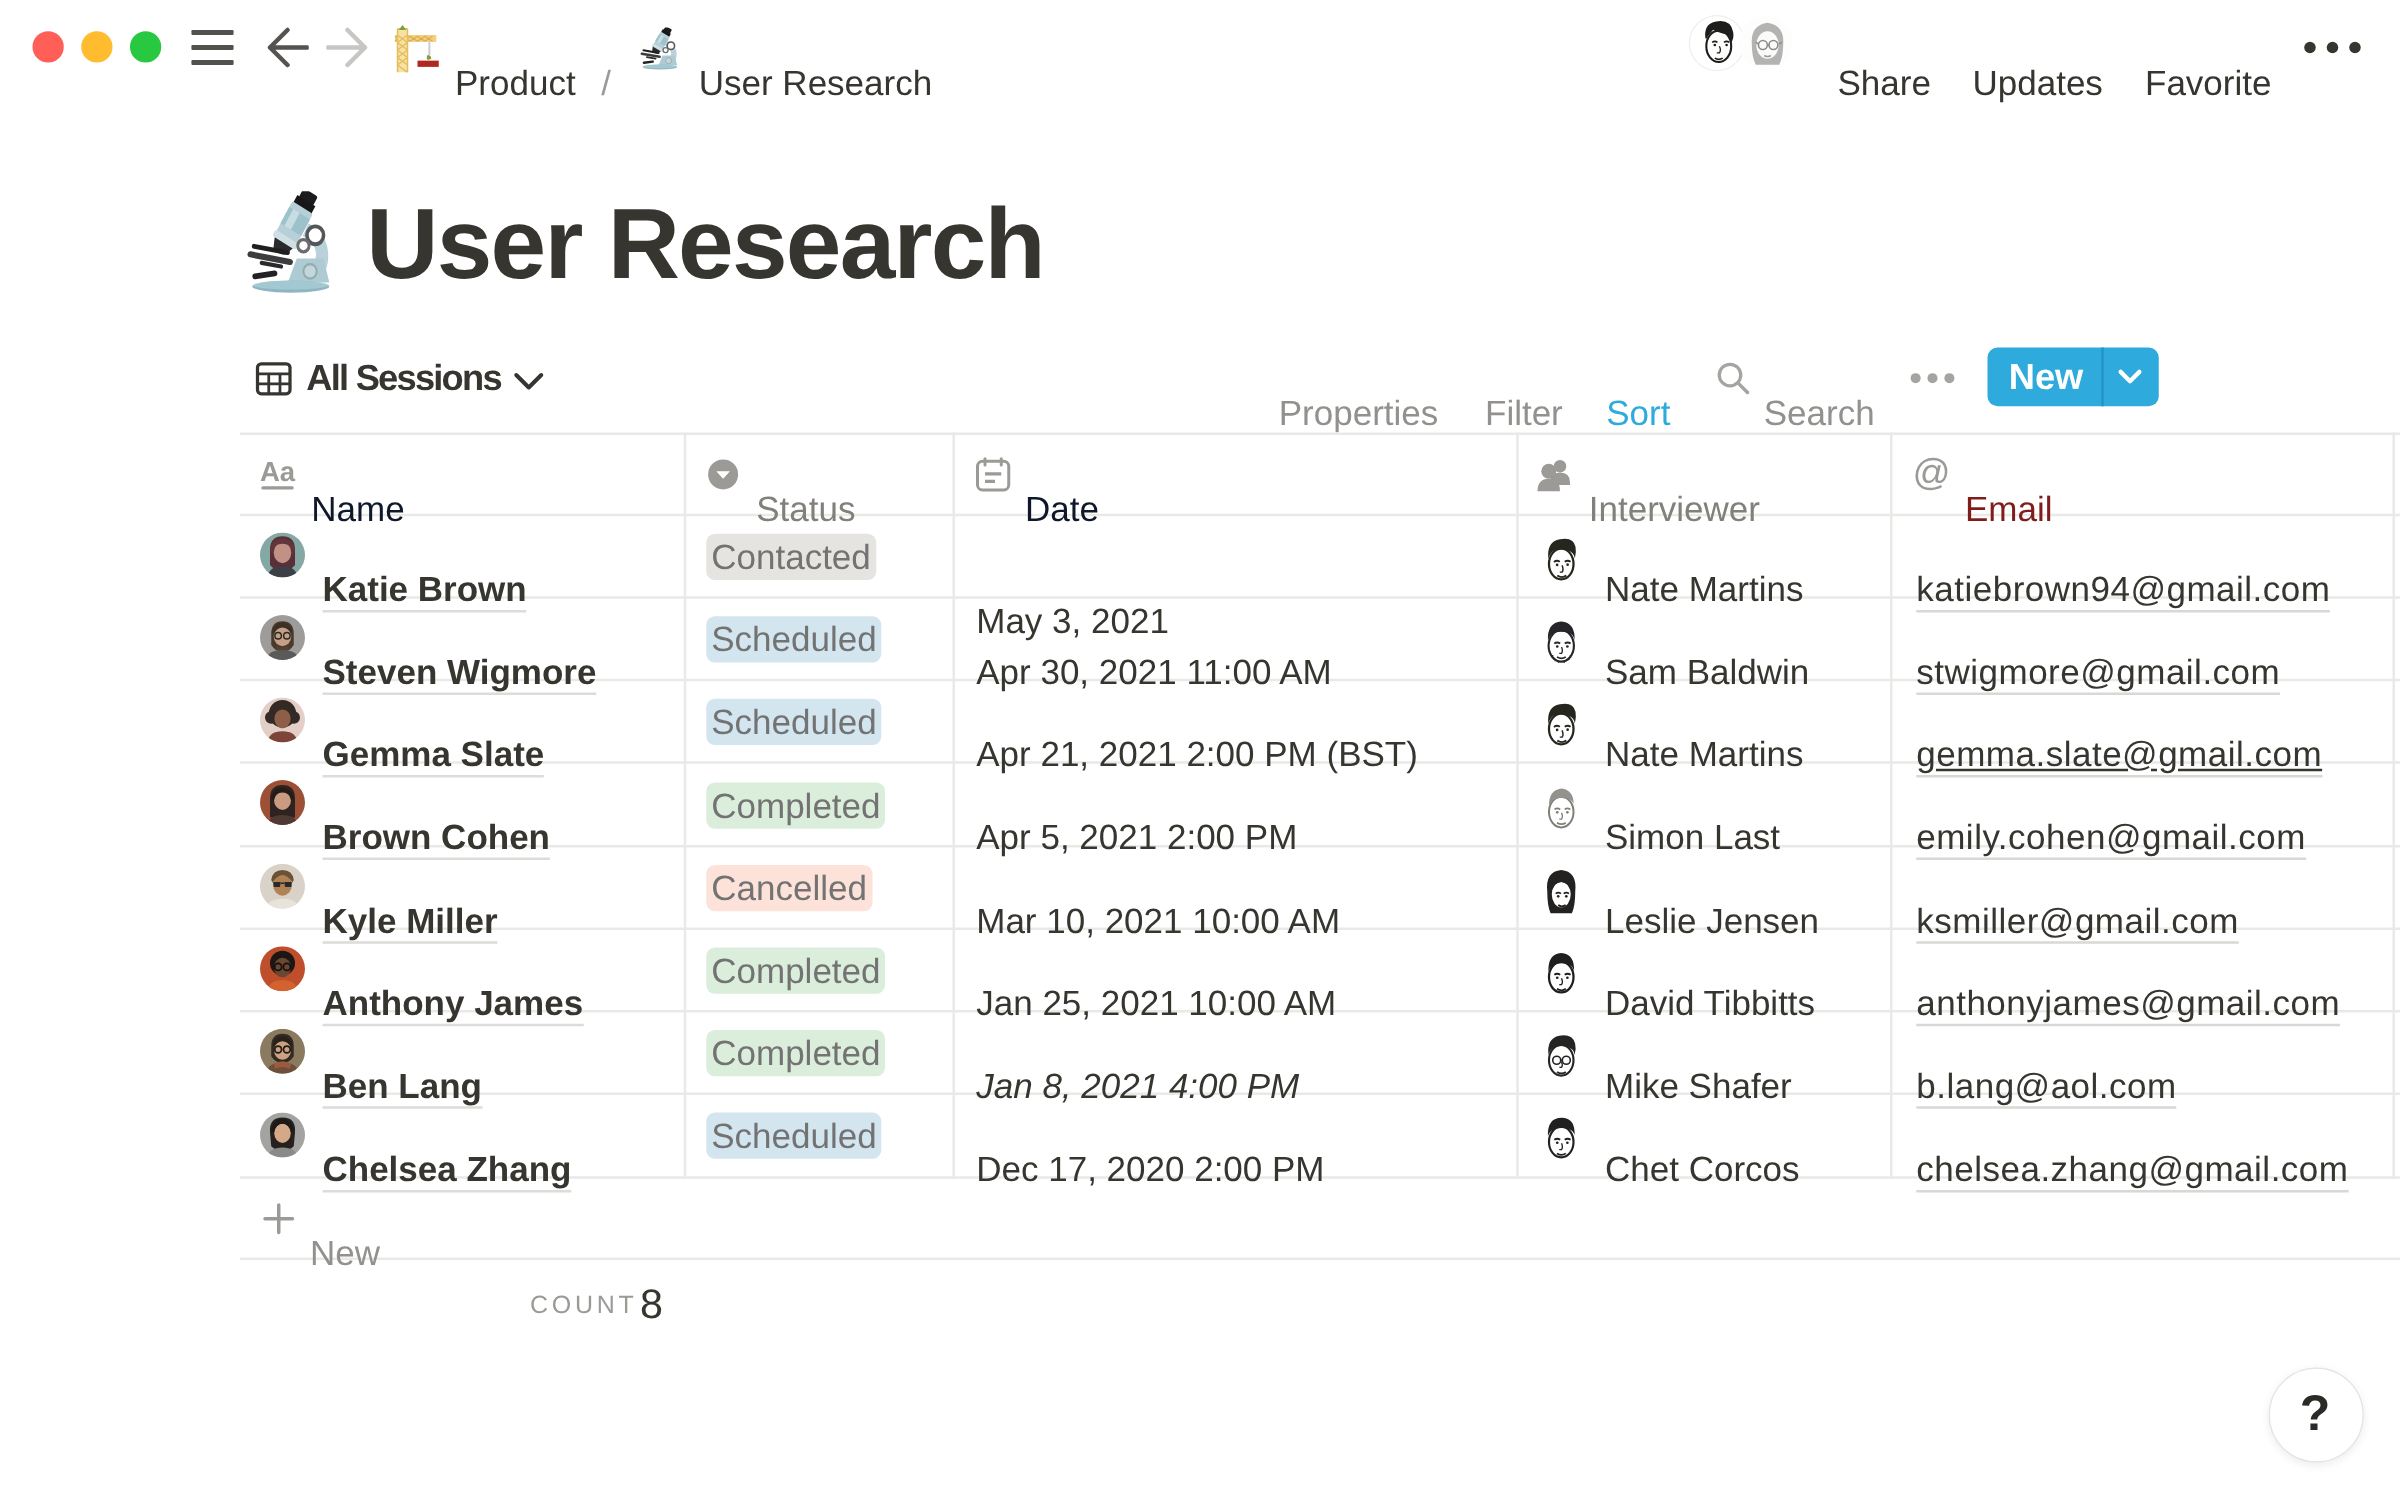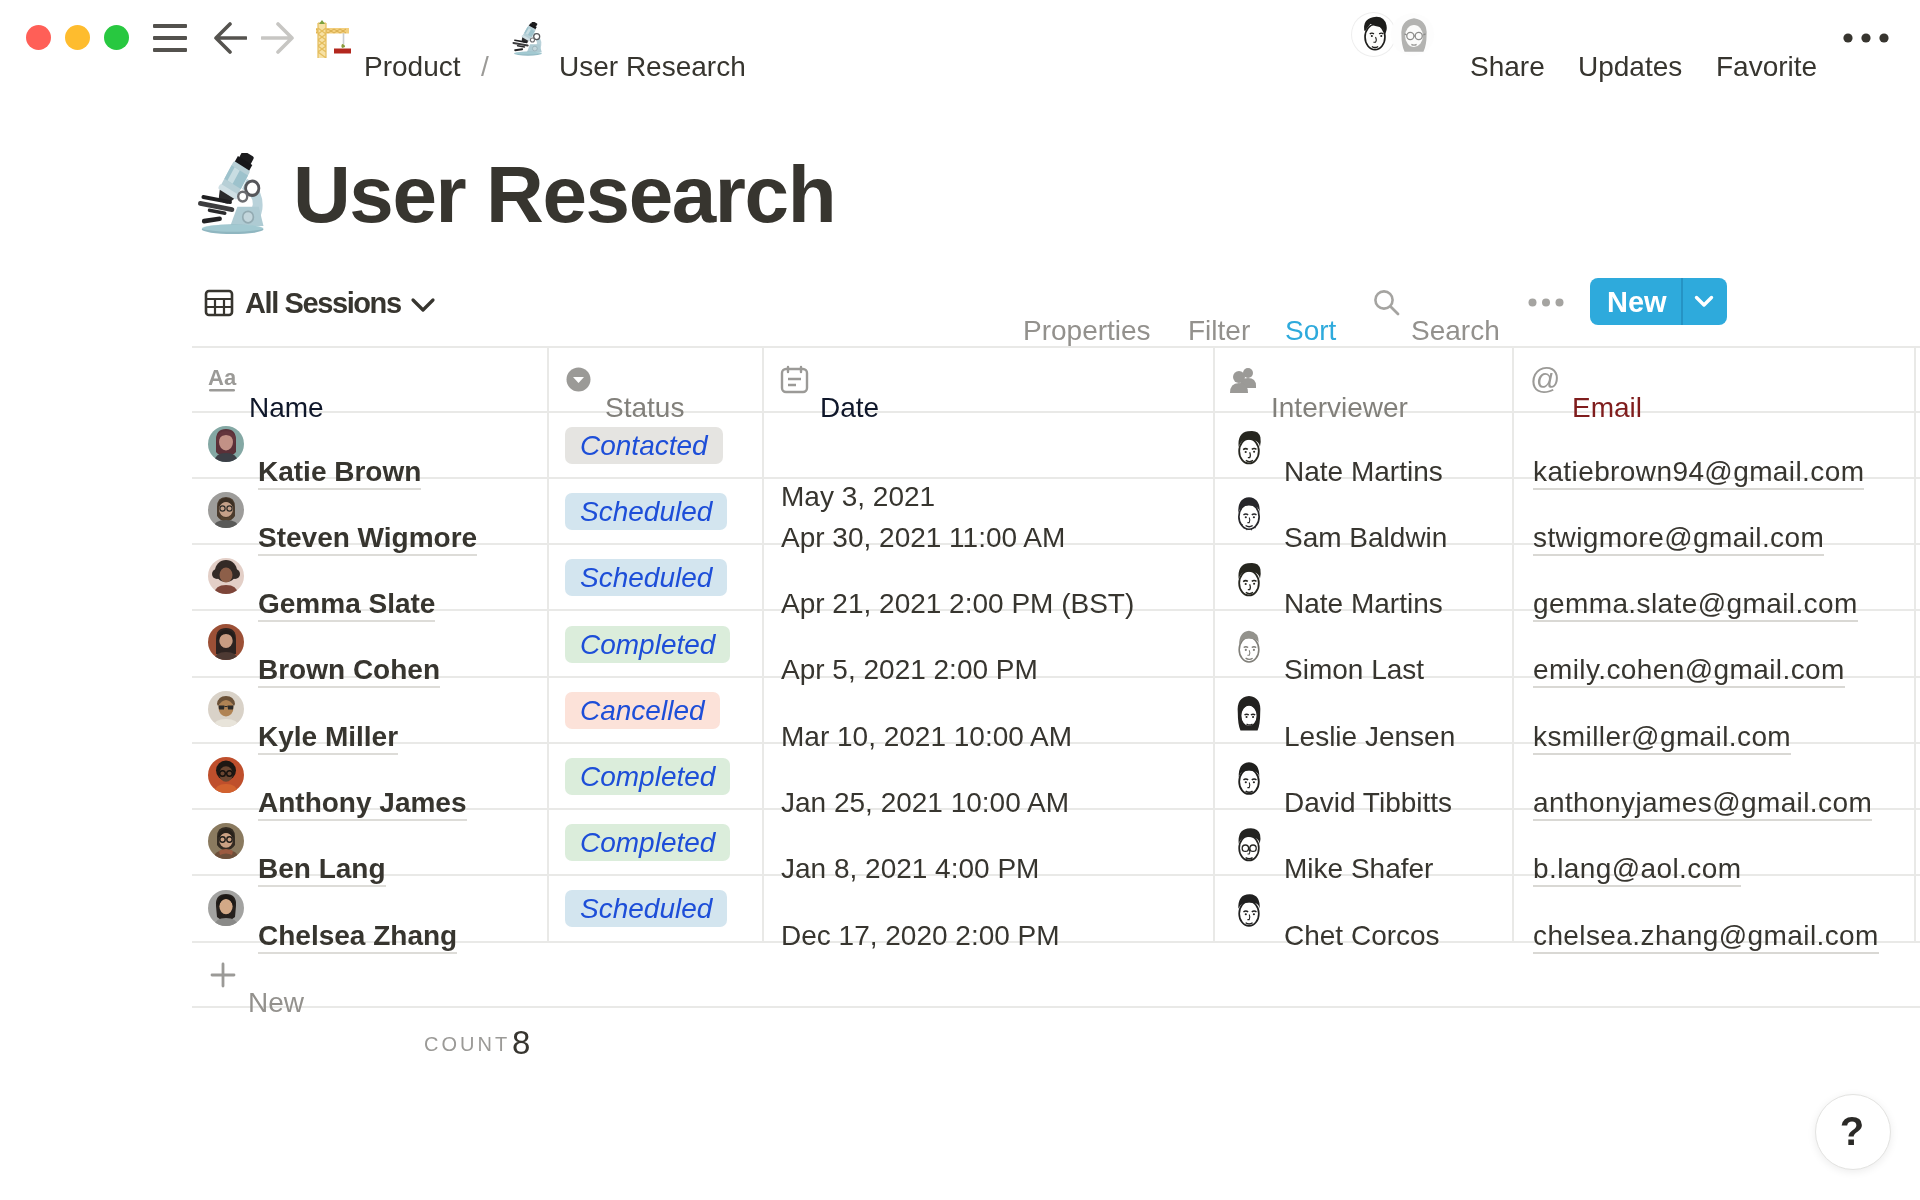--- a/index.html
+++ b/index.html
@@ -1,21 +1,21 @@
 <!DOCTYPE html>
 <html><head>
 <meta charset="utf-8">
 <style>
   html,body{margin:0;padding:0;}
   body{width:1920px;height:1200px;background:#ffffff;font-family:"Liberation Sans",sans-serif;color:#37352f;position:relative;overflow:hidden;}
   .abs{position:absolute;}
   .hb{position:absolute;height:2px;background:#e9e9e7;}
   .vb{position:absolute;width:2px;background:#e9e9e7;}
   .t28{font-size:28px;line-height:28px;white-space:nowrap;margin-top:28px;}
-  .pill{position:absolute;height:37px;line-height:37px;border-radius:7px;padding:0 15px;font-size:28px;color:#1d4ed8;font-style:italic;}
+  .pill{position:absolute;height:37px;line-height:37px;border-radius:7px;padding:0 4px;font-size:28px;color:#737373;}
   .p-gray{background:#e5e4e1;}
   .p-blue{background:#d3e5ef;}
   .p-green{background:#dbeddb;}
   .p-red{background:#fce2d9;}
   .name{font-weight:700;border-bottom:2px solid #dddcd8;padding-bottom:2px;}
   .email{border-bottom:2px solid #d9d8d4;padding-bottom:2px;letter-spacing:0.4px;}
 </style>
 </head>
 <body>
 <svg width="0" height="0" style="position:absolute;">
@@ -396,21 +396,21 @@
 <svg class="abs" style="left:208px;top:558px;" width="36" height="36" viewBox="0 0 36 36">
     <use href="#av3"></use>
   </svg>
 <div class="abs t28 name" style="left:258px;top:562px;">Gemma Slate</div>
 <div class="pill p-blue" style="left:565px;top:559px;">Scheduled</div>
 <div class="abs t28" style="left:781px;top:562px;">Apr 21, 2021 2:00 PM (BST)</div>
 <svg class="abs" style="left:1233px;top:557px;" width="32" height="46" viewBox="0 0 30 42">
     <use href="#fm1"></use>
   </svg>
 <div class="abs t28" style="left:1284px;top:562px;">Nate Martins</div>
-<div class="abs t28 email" style="left:1533px;top:562px;">gemma.slate@gmail.com</div>
+<div class="abs t28 email" style="left:1533px;top:562px;text-decoration:underline;">gemma.slate@gmail.com</div>
 
 <svg class="abs" style="left:208px;top:624px;" width="36" height="36" viewBox="0 0 36 36">
     <use href="#av4"></use>
   </svg>
 <div class="abs t28 name" style="left:258px;top:628px;">Brown Cohen</div>
 <div class="pill p-green" style="left:565px;top:626px;">Completed</div>
 <div class="abs t28" style="left:781px;top:628px;">Apr 5, 2021 2:00 PM</div>
 <svg class="abs" style="left:1233px;top:624px;" width="32" height="46" viewBox="0 0 30 42">
     <use href="#fm3"></use>
   </svg>
@@ -439,21 +439,21 @@
     <use href="#fm4"></use>
   </svg>
 <div class="abs t28" style="left:1284px;top:761px;">David Tibbitts</div>
 <div class="abs t28 email" style="left:1533px;top:761px;">anthonyjames@gmail.com</div>
 
 <svg class="abs" style="left:208px;top:823px;" width="36" height="36" viewBox="0 0 36 36">
     <use href="#av7"></use>
   </svg>
 <div class="abs t28 name" style="left:258px;top:827px;">Ben Lang</div>
 <div class="pill p-green" style="left:565px;top:824px;">Completed</div>
-<div class="abs t28" style="left:781px;top:827px;">Jan 8, 2021 4:00 PM</div>
+<div class="abs t28" style="left:781px;top:827px;font-style:italic;">Jan 8, 2021 4:00 PM</div>
 <svg class="abs" style="left:1233px;top:822px;" width="32" height="46" viewBox="0 0 30 42">
     <use href="#fm5"></use>
   </svg>
 <div class="abs t28" style="left:1284px;top:827px;">Mike Shafer</div>
 <div class="abs t28 email" style="left:1533px;top:827px;">b.lang@aol.com</div>
 
 <svg class="abs" style="left:208px;top:890px;" width="36" height="36" viewBox="0 0 36 36">
     <use href="#av8"></use>
   </svg>
 <div class="abs t28 name" style="left:258px;top:894px;">Chelsea Zhang</div>

